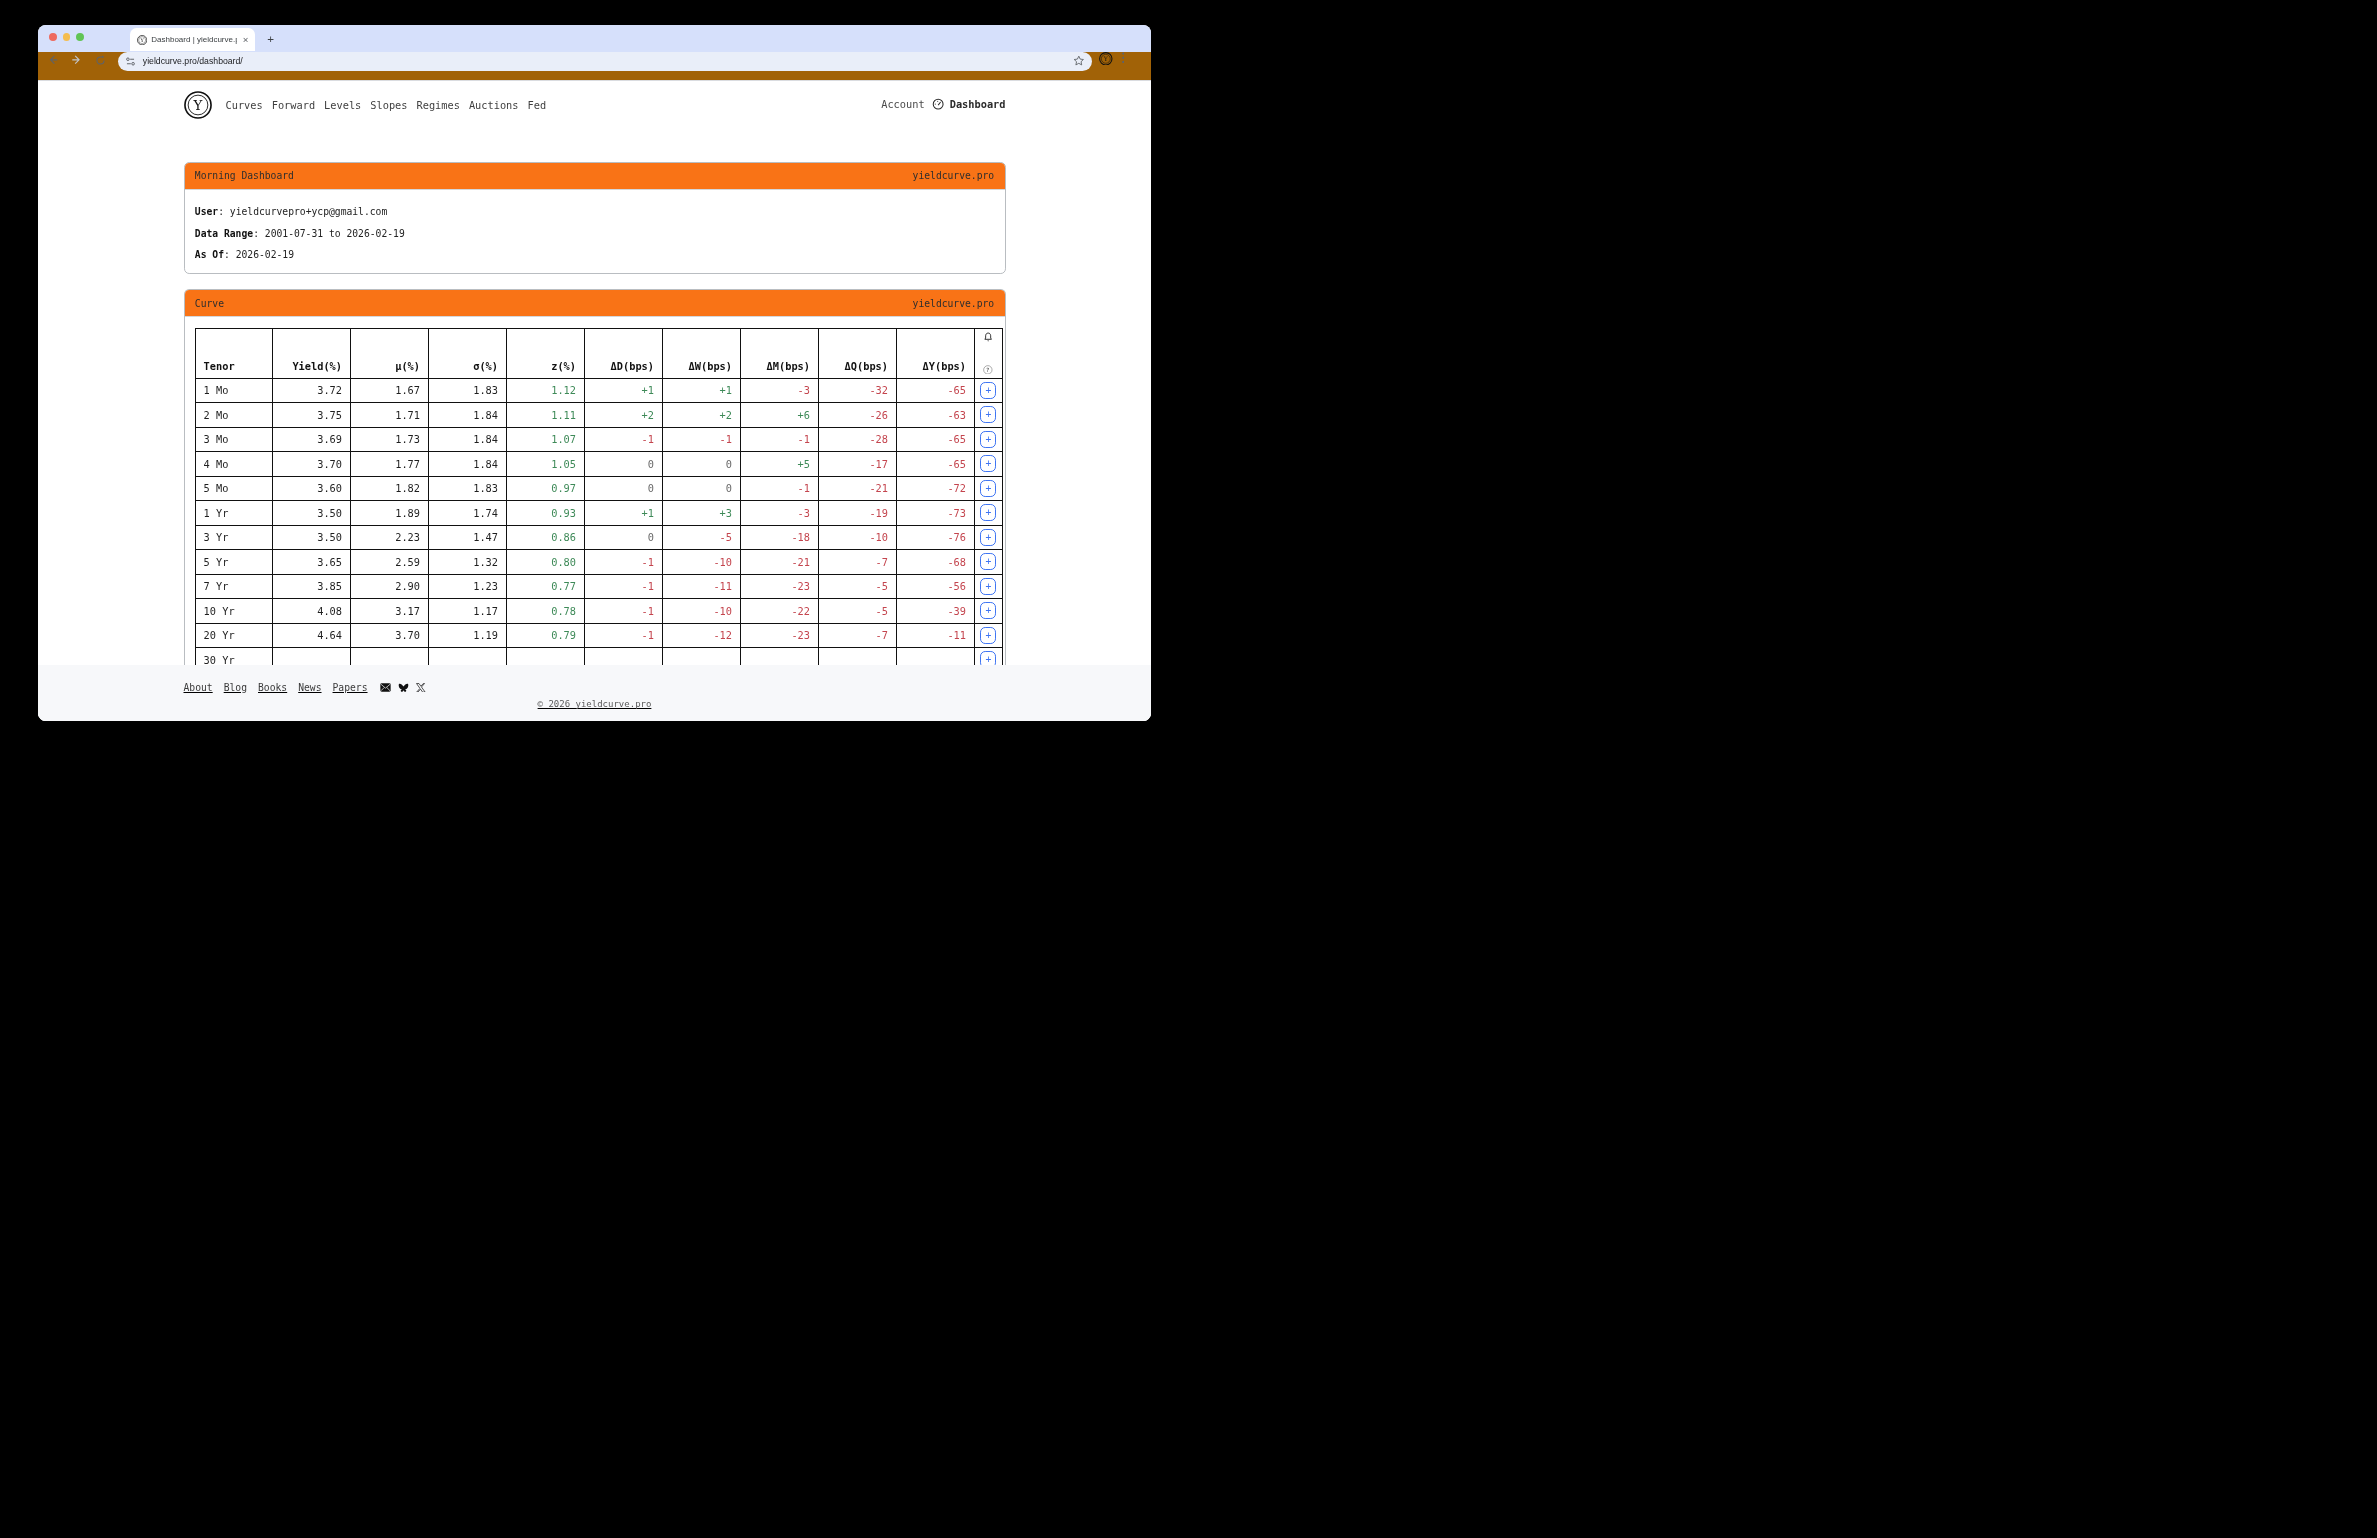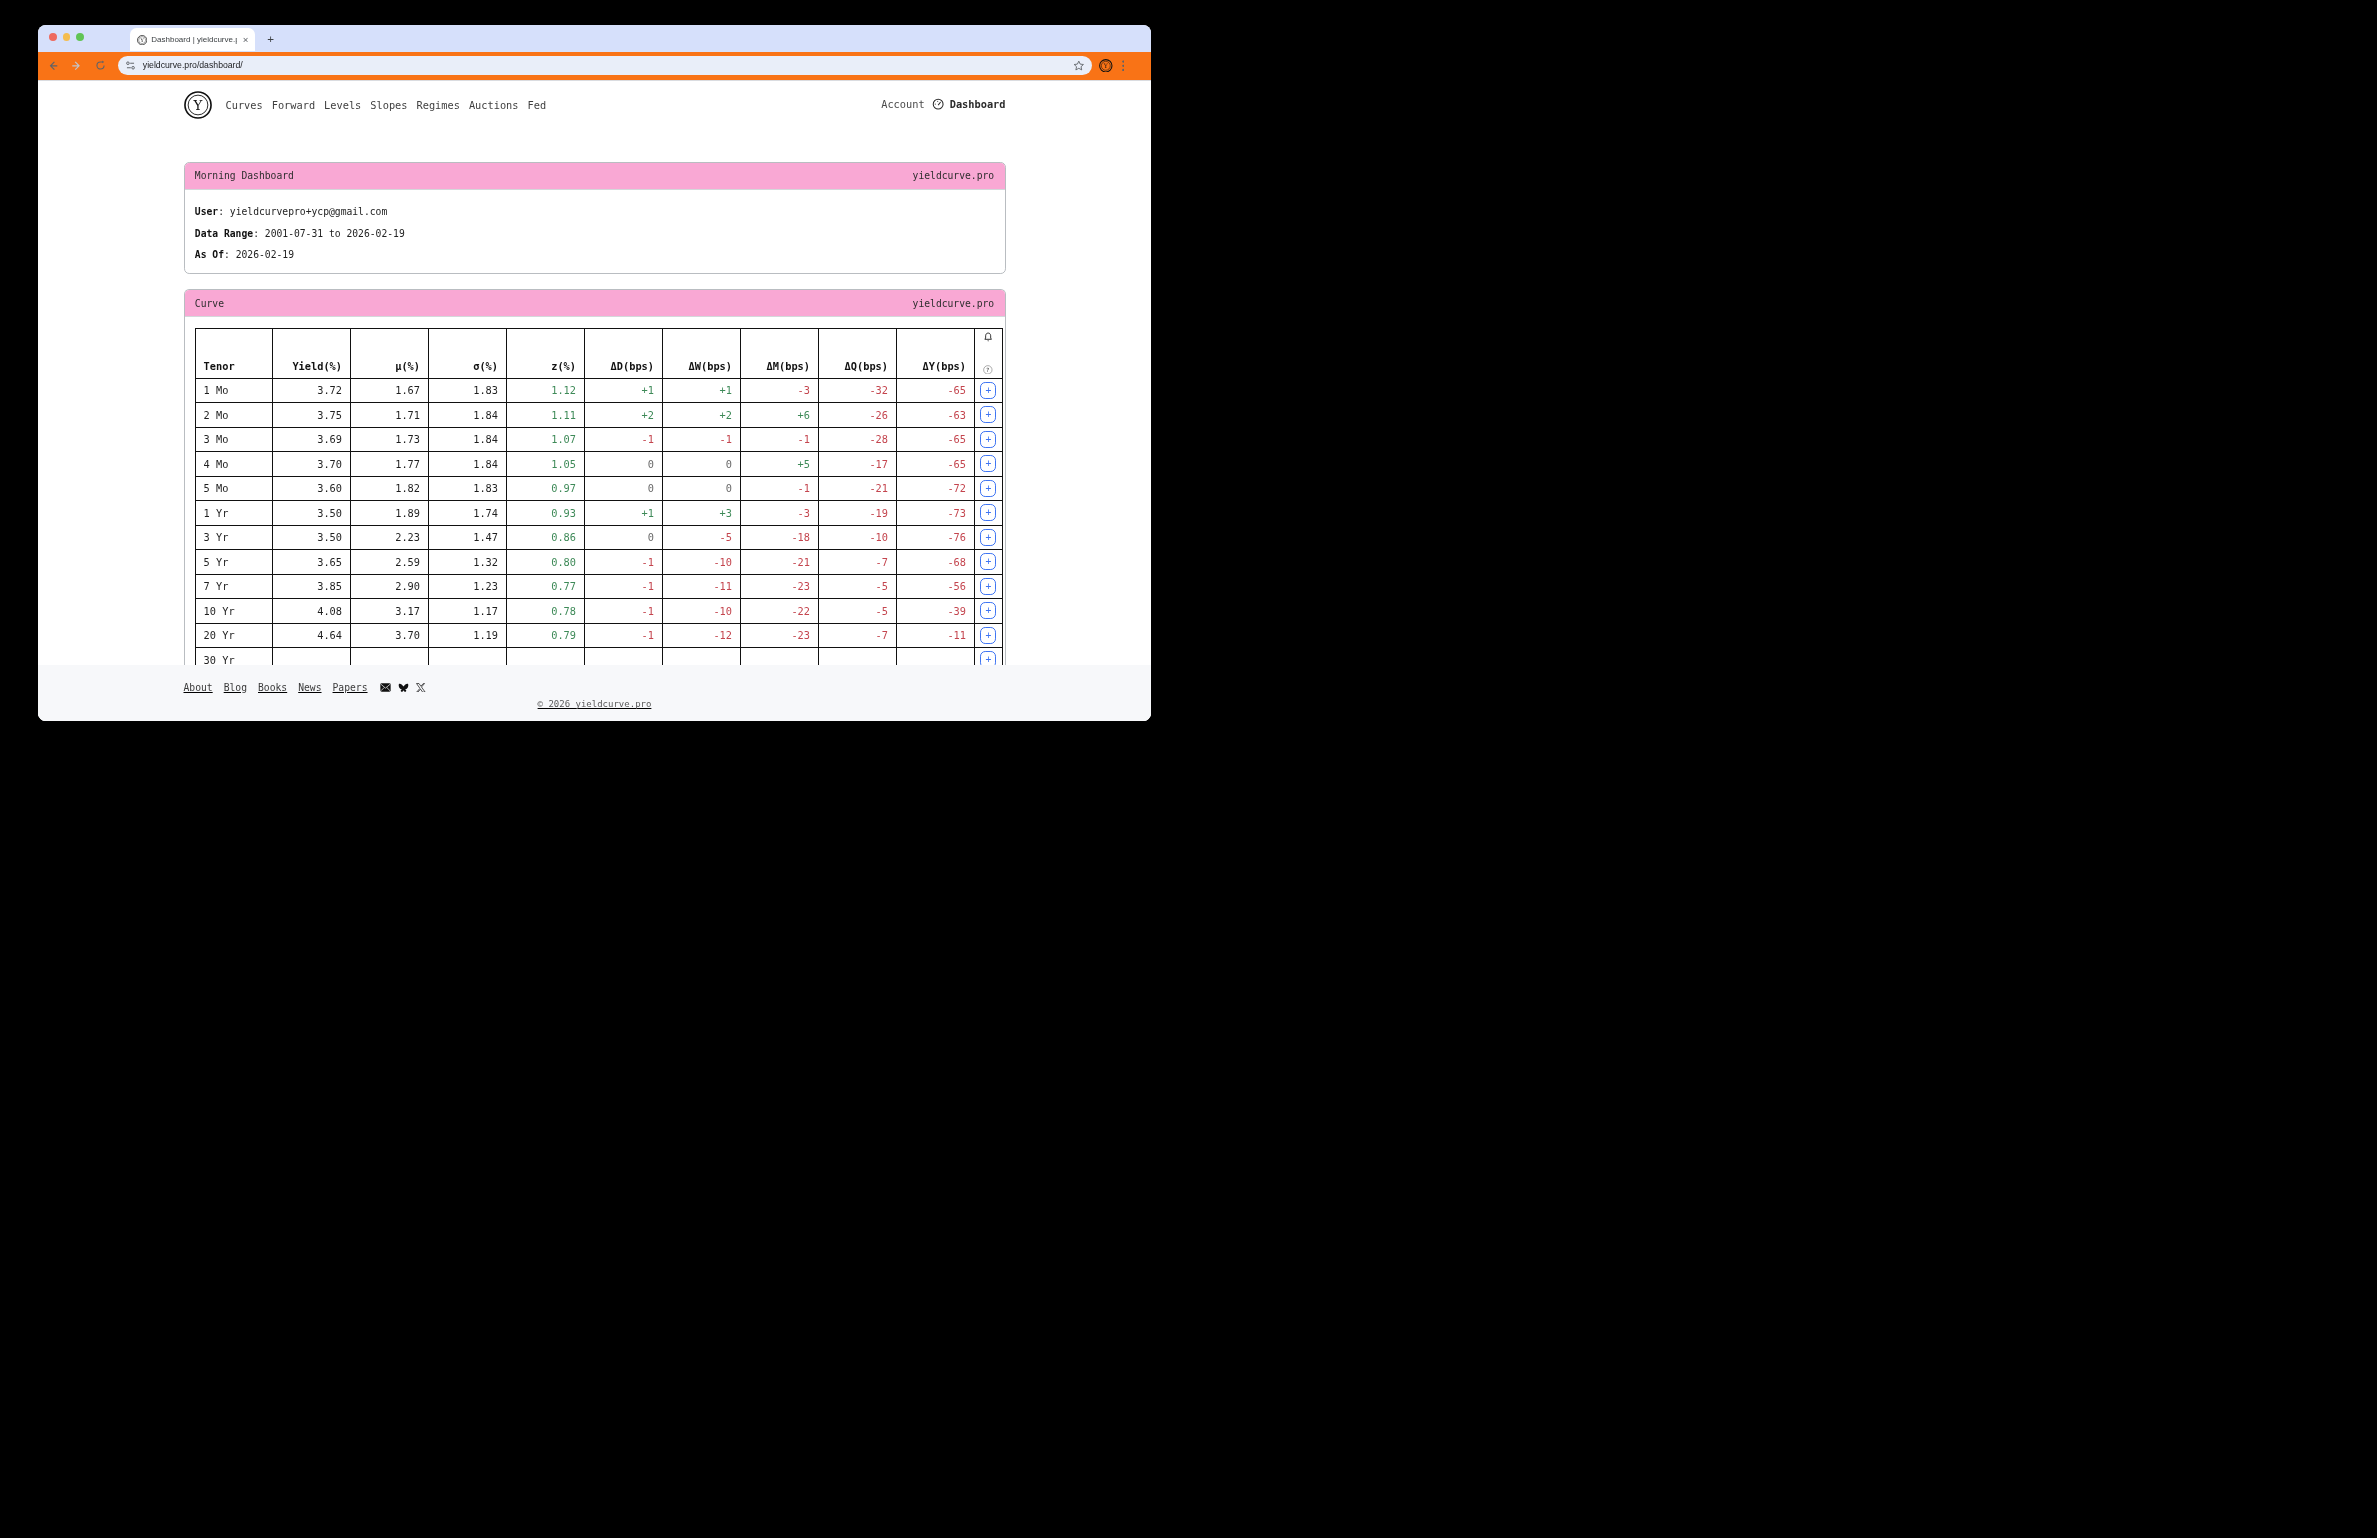--- a/index.html
+++ b/index.html
@@ -22,22 +22,22 @@
     position:absolute; left:92px; top:3.2px; width:125px; height:23px;
     background:#fff; border-radius:6.5px 6.5px 0 0;
     display:flex; align-items:center; padding:0 5.2px 0 6.5px; gap:4.5px;
   }
   .tab-title { font-size:8px; color:#3c4043; white-space:nowrap; overflow:hidden; flex:1; }
   .tab-close { font-size:9.7px; color:#5f6368; line-height:1; padding:0 1.3px; cursor:default; }
   .newtab { position:absolute; left:225px; top:5.8px; width:15.5px; height:15.5px; border-radius:50%;
             display:flex; align-items:center; justify-content:center; font-size:11.6px; color:#3c4043; }
 
   
-  .toolbar { position:relative; height:29px; background:#f97316; border-bottom:0.6px solid #dadce0;
-             display:flex; align-items:center; }
+  .toolbar { position:relative; height:29px; background:#a16207; border-bottom:0.6px solid #dadce0;
+             display:flex; align-items:flex-start; }
   .navbtn { width:17px; height:17px; display:flex; align-items:center; justify-content:center; }
   .btn-back { margin-left:6.5px; } .btn-fwd { margin-left:6.5px; } .btn-reload { margin-left:6.5px; }
   .omnibox { margin-left:9px; width:974px; height:19.4px; background:#e9eef9; border-radius:9.7px;
              display:flex; align-items:center; padding:0 6.5px 0 7.8px; }
   .url-text { font-size:8.7px; color:#202124; margin-left:6.5px; flex:1; }
   .ext-icon { margin-left:7.8px; } .menu-dots { margin-left:9px; margin-right:6.5px; }
 
   
   .page { position:relative; height:641px; background:#fff; overflow:hidden;
           font-family:"DejaVu Sans Mono","Liberation Mono",monospace; }
@@ -47,21 +47,21 @@
   .brand-logo { width:28px; height:28px; flex:0 0 auto; }
   .nav-links { margin-left:14px; display:flex; gap:9px; }
   .nav-link { font-size:10.3px; color:#3f3f3f; text-decoration:none; }
   .nav-right { margin-left:auto; display:flex; align-items:center; gap:7.8px; }
   .account-link { font-size:10.3px; color:#4a4a4a; text-decoration:none; }
   .dash-link { font-size:10.3px; font-weight:bold; color:#2b2b2b; text-decoration:none;
                display:flex; align-items:center; gap:5px; }
 
   
   .card { border:0.6px solid #b9bdc1; border-radius:5.2px; background:#fff; overflow:hidden; }
-  .card-header { height:27px; background:#f9a8d4; border-bottom:0.6px solid #d4d7da;
+  .card-header { height:27px; background:#f97316; border-bottom:0.6px solid #d4d7da;
                  display:flex; align-items:center; justify-content:space-between; padding:0 10.3px; }
   .card-title { font-size:9.7px; color:#2e2e2e; }
   .card-brand { font-size:9.7px; color:#2e2e2e; }
   .morning-card { margin-top:33px; }
   .morning-body { padding:9px 10.3px 11.6px; }
   .info-line { font-size:9.7px; color:#222; margin-top:9px; line-height:12.3px; }
   .info-line:first-child { margin-top:7.8px; }
   .info-label { font-weight:bold; color:#111; }
 
   .curve-card { margin-top:15.5px; border-bottom:none; border-radius:5.2px 5.2px 0 0; }

